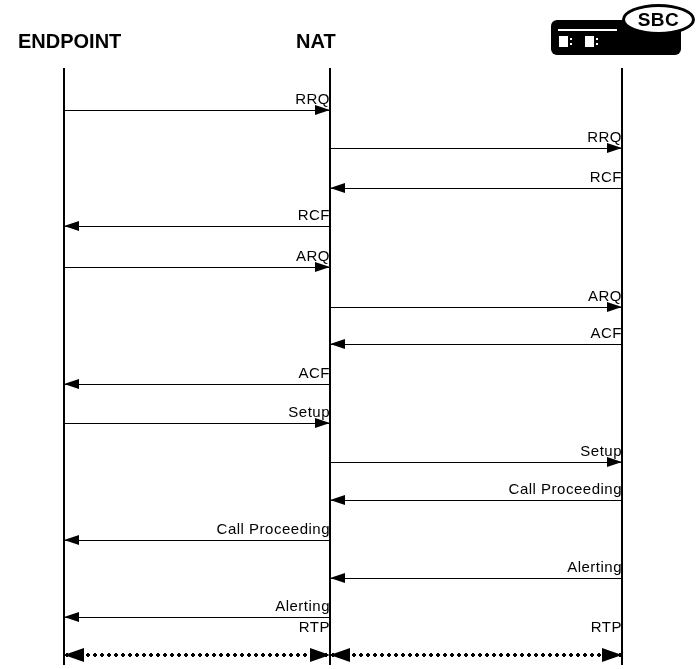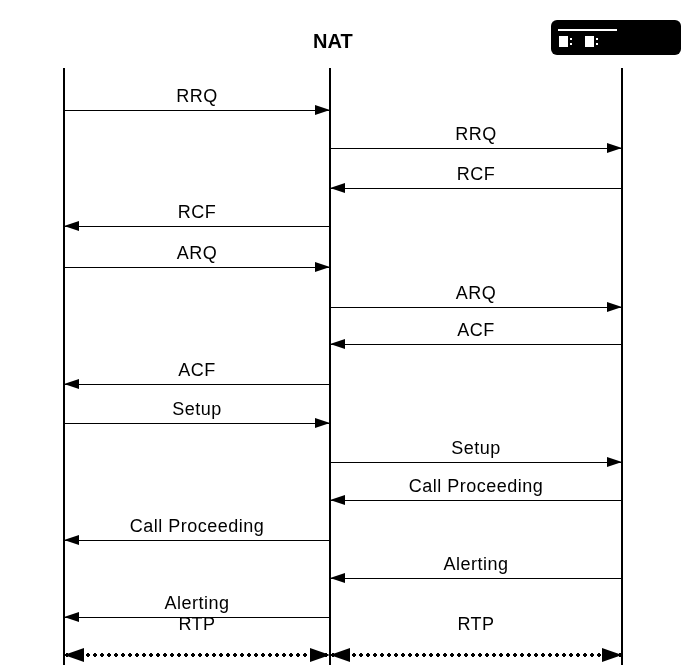--- a/index.html
+++ b/index.html
@@ -13,21 +13,21 @@
     color: #000;
   }
   .actor-label {
     position: absolute;
     top: 30px;
     font-size: 20px;
     font-weight: bold;
     white-space: nowrap;
   }
   .actor-endpoint { left: 18px; }
-  .actor-nat { left: 313px; }
+  .actor-nat { left: 296px; }
 
   
   .sbc-box {
     position: absolute;
     left: 551px; top: 20px;
     width: 130px; height: 35px;
     background: #000;
     border-radius: 6px;
   }
   .sbc-slot {
@@ -73,22 +73,22 @@
   .lifeline {
     position: absolute;
     width: 2px;
     background: #000;
   }
 
   .message { position: absolute; height: 0; }
   .msg-label {
     position: absolute;
     left: 0; right: 0; bottom: 3px;
-    text-align: center;
-    font-size: 18px;
+    text-align: right;
+    font-size: 15px;
     letter-spacing: 0.5px;
     white-space: nowrap;
   }
   .msg-line {
     position: absolute;
     left: 0; right: 0; top: 0;
     height: 1px;
     background: #000;
   }
   .head { position: absolute; width: 0; height: 0; }
@@ -124,27 +124,31 @@
     border-right-width: 20px;
     border-top-width: 7px;
     border-bottom-width: 7px;
   }
 </style>
 </head>
 <body>
 
 <div class="canvas">
 
+  <div class="actor-label actor-endpoint">ENDPOINT</div>
 
   <div class="actor-label actor-nat">NAT</div>
 
   <div class="sbc-box">
     <div class="sbc-slot"></div>
     <div class="sbc-port p1"></div>
     <div class="sbc-port p2"></div>
+  </div>
+  <div class="sbc-badge">
+    <span>SBC</span>
   </div>
 
   <div>
       <div class="lifeline" style="left: 63px; top: 68px; height: 597px;"></div>
       <div class="lifeline" style="left: 329px; top: 68px; height: 597px;"></div>
       <div class="lifeline" style="left: 621px; top: 68px; height: 597px;"></div>
     </div>
   <div>
       <div class="message" style="left: 64px; top: 110px; width: 266px;">
         <div class="msg-label">RRQ</div>

